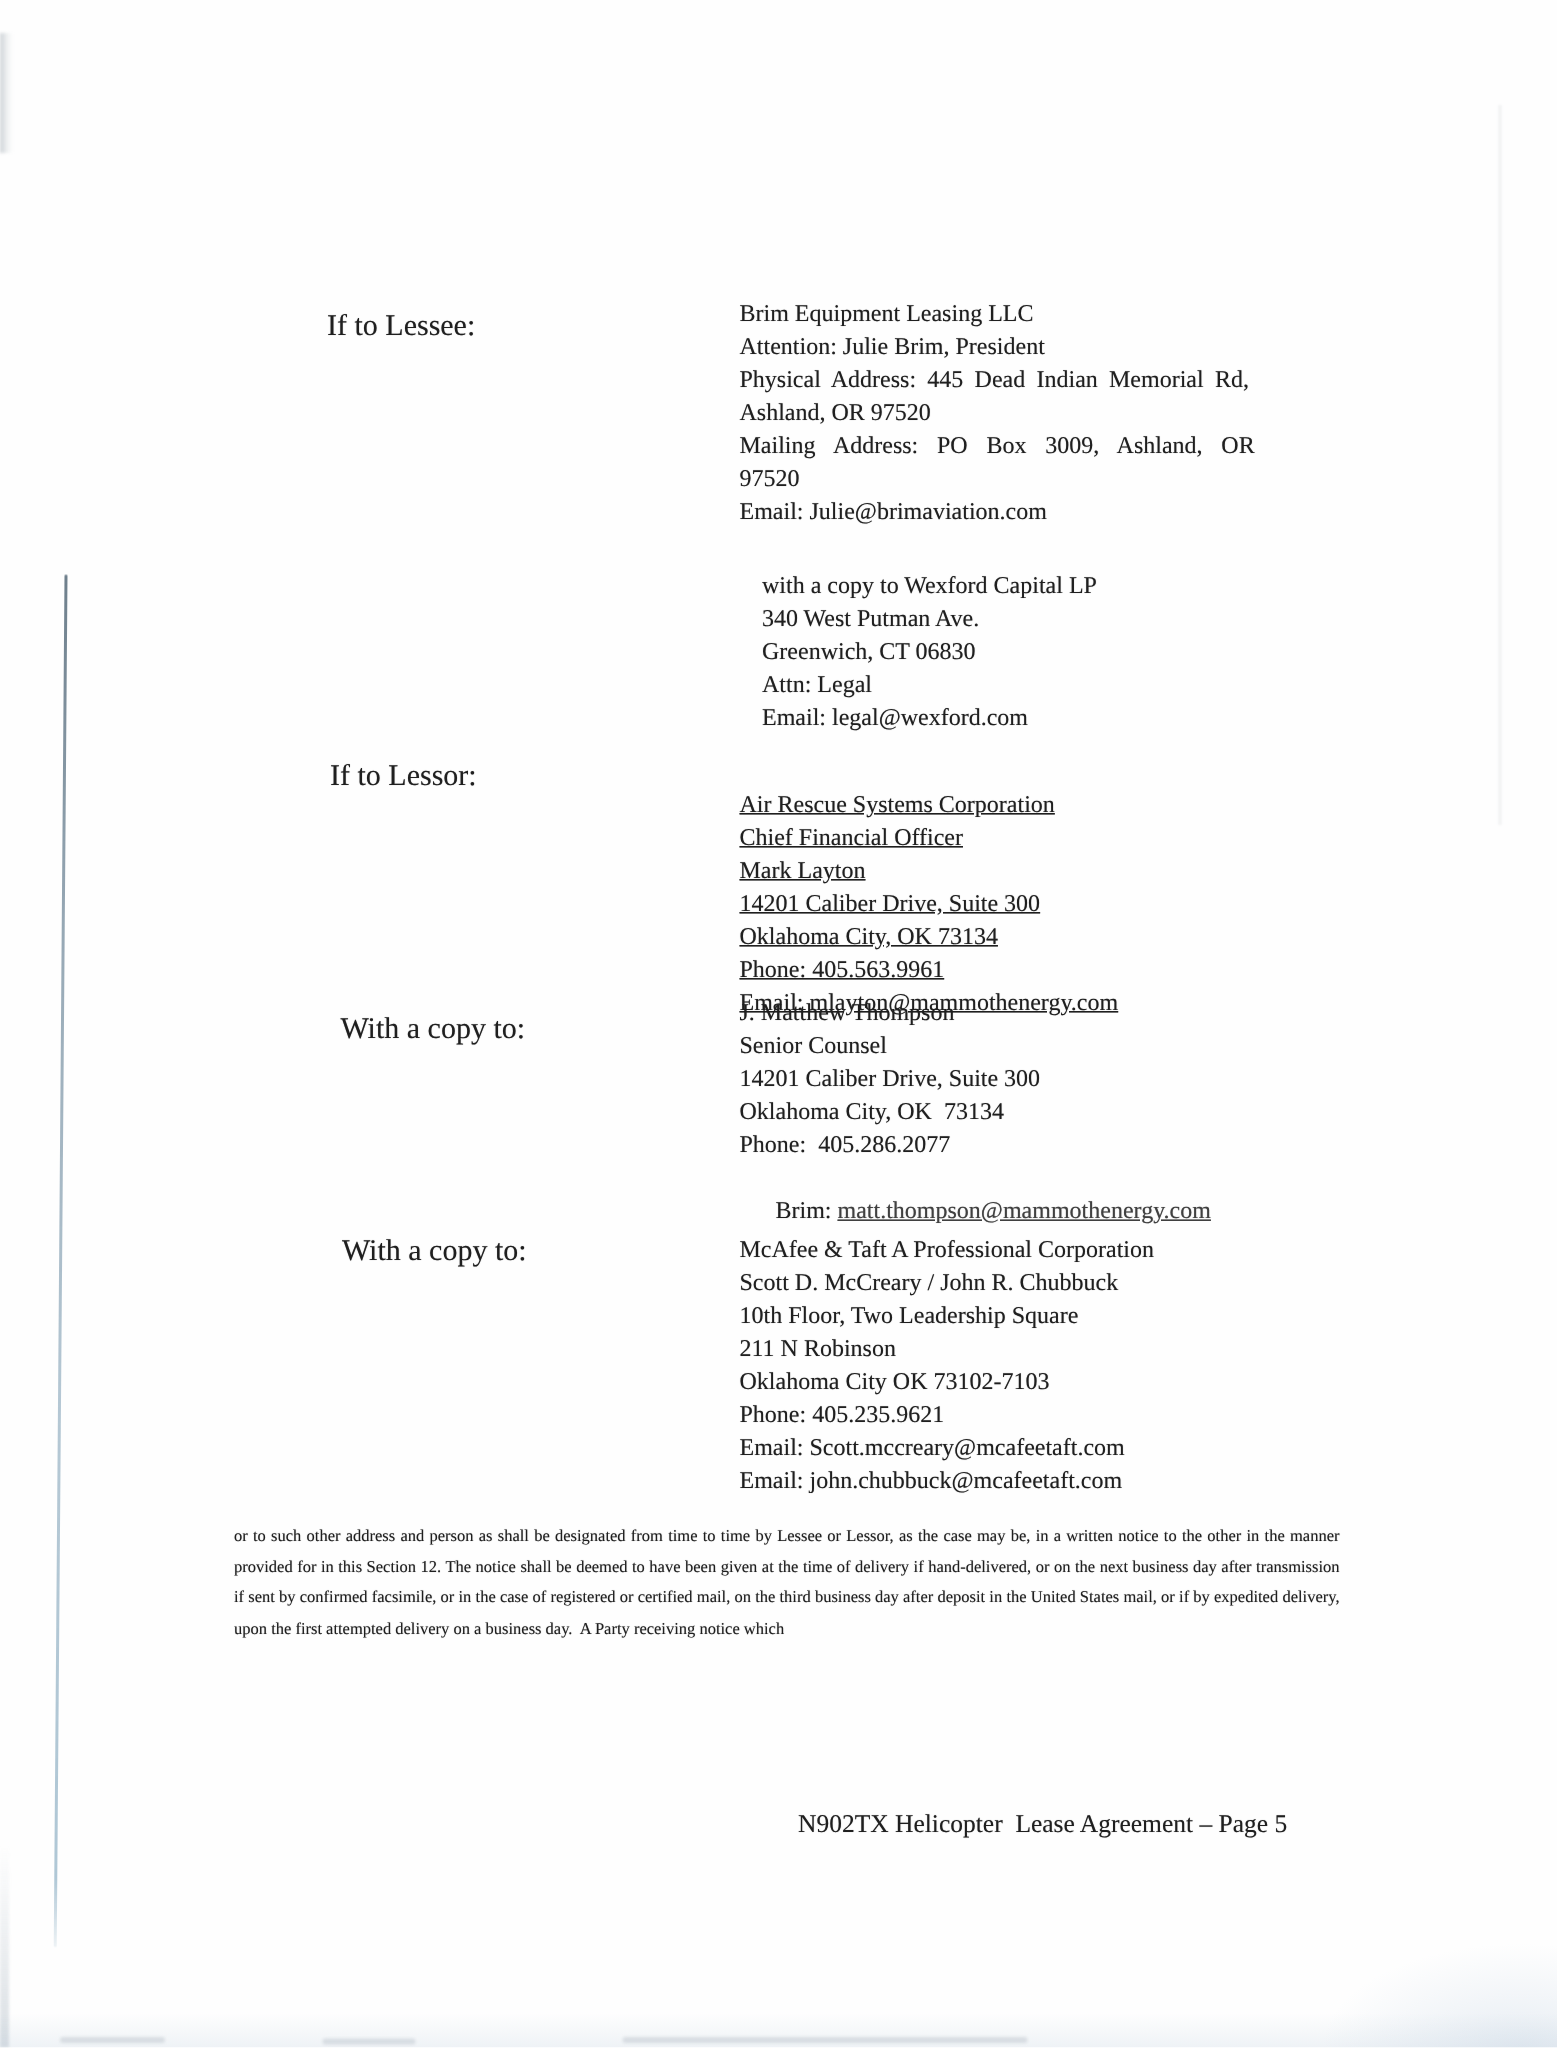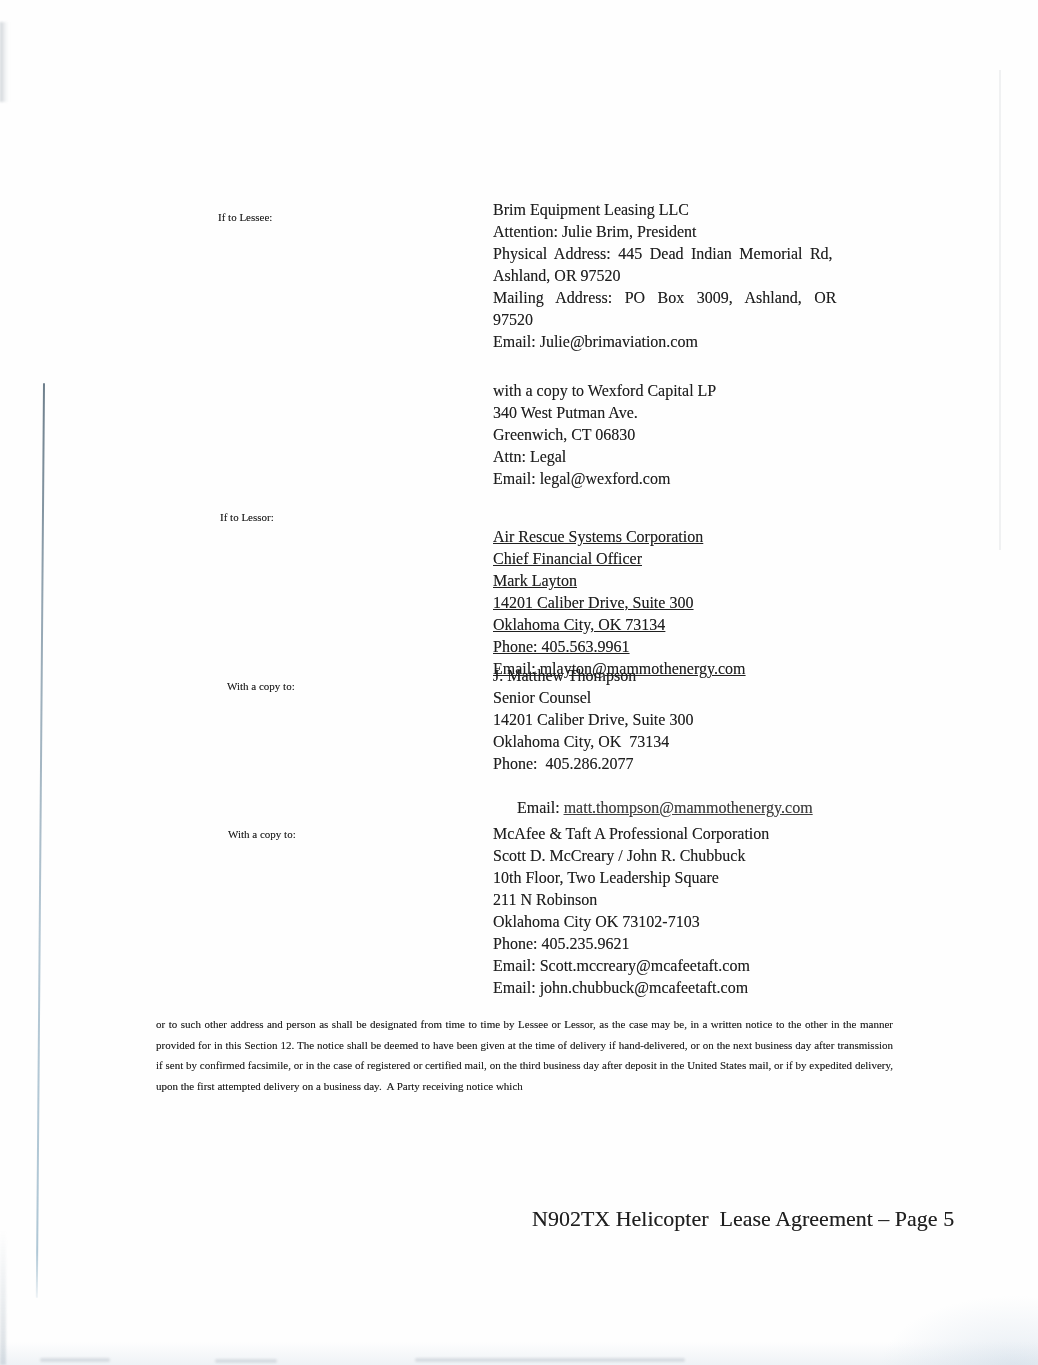--- a/index.html
+++ b/index.html
@@ -4,30 +4,30 @@
 <style>
   html,body{margin:0;padding:0;}
   body{
     width:1038px;height:1365px;position:relative;overflow:hidden;
     background:#ffffff;
     font-family:"Liberation Serif","DejaVu Serif",serif;
     color:#1f1f1f;
   }
   .page{position:absolute;inset:0;background:#fefefe;}
   .txt{text-shadow:0 0 0.6px rgba(20,20,20,0.45);}
-  .label{position:absolute;font-size:11px;line-height:22px;white-space:pre;}
+  .label{position:absolute;font-size:20px;line-height:22px;white-space:pre;}
   .contact{position:absolute;left:493px;width:392px;font-size:16px;line-height:22px;}
   .line{white-space:pre-wrap;}
   .stretch-sm{word-spacing:3.5px;}
   .stretch-lg{word-spacing:8.5px;}
   .para{
     position:absolute;left:156px;top:1014px;width:737px;
     font-size:11px;line-height:20.6px;text-align:justify;white-space:pre-wrap;
   }
-  .footer{position:absolute;left:532px;top:1206px;font-size:22px;white-space:pre;}
+  .footer{position:absolute;left:532px;top:1206px;font-size:17px;white-space:pre;}
   a.email-link{color:#404040;text-decoration:underline;cursor:pointer;}
 
   
   .art{position:absolute;pointer-events:none;}
   .art-left-line{
     left:43px;top:383px;width:2px;height:915px;
     transform:rotate(0.45deg);transform-origin:top left;border-radius:1px;
     background:linear-gradient(to bottom,
       rgba(85,105,120,0.85), rgba(105,130,148,0.70) 25%,
       rgba(135,165,185,0.62) 60%, rgba(145,178,198,0.72) 95%,
@@ -80,21 +80,21 @@
   <div class="contact txt" style="top:199px;">
     <div class="line">Brim Equipment Leasing LLC</div>
     <div class="line">Attention: Julie Brim, President</div>
     <div class="line stretch-sm">Physical Address: 445 Dead Indian Memorial Rd,</div>
     <div class="line">Ashland, OR 97520</div>
     <div class="line stretch-lg">Mailing Address: PO Box 3009, Ashland, OR</div>
     <div class="line">97520</div>
     <div class="line">Email: Julie@brimaviation.com</div>
   </div>
 
-  <div class="contact txt" style="top:380px;">
+  <div class="contact txt" style="top:380px;margin-left:15px;">
     <div class="line">with a copy to Wexford Capital LP</div>
     <div class="line">340 West Putman Ave.</div>
     <div class="line">Greenwich, CT 06830</div>
     <div class="line">Attn: Legal</div>
     <div class="line">Email: legal@wexford.com</div>
   </div>
 
   <div class="label txt" style="left:220px;top:506px;">If to Lessor:</div>
   <div class="contact txt" style="top:526px;text-decoration:underline;">
     <div class="line">Air Rescue Systems Corporation</div>
@@ -107,21 +107,21 @@
   </div>
 
   <div class="label txt" style="left:227px;top:675px;">With a copy to:</div>
   <div class="contact txt" style="top:665px;">
     <div class="line">J. Matthew Thompson</div>
     <div class="line">Senior Counsel</div>
     <div class="line">14201 Caliber Drive, Suite 300</div>
     <div class="line">Oklahoma City, OK  73134</div>
     <div class="line">Phone:  405.286.2077</div>
     <div class="line">
-      <span>Email: </span><a class="email-link">matt.thompson@mammothenergy.com</a>
+      <span>Brim: </span><a class="email-link">matt.thompson@mammothenergy.com</a>
     </div>
   </div>
 
   <div class="label txt" style="left:228px;top:823px;">With a copy to:</div>
   <div class="contact txt" style="top:823px;">
     <div class="line">McAfee &amp; Taft A Professional Corporation</div>
     <div class="line">Scott D. McCreary / John R. Chubbuck</div>
     <div class="line">10th Floor, Two Leadership Square</div>
     <div class="line">211 N Robinson</div>
     <div class="line">Oklahoma City OK 73102-7103</div>

